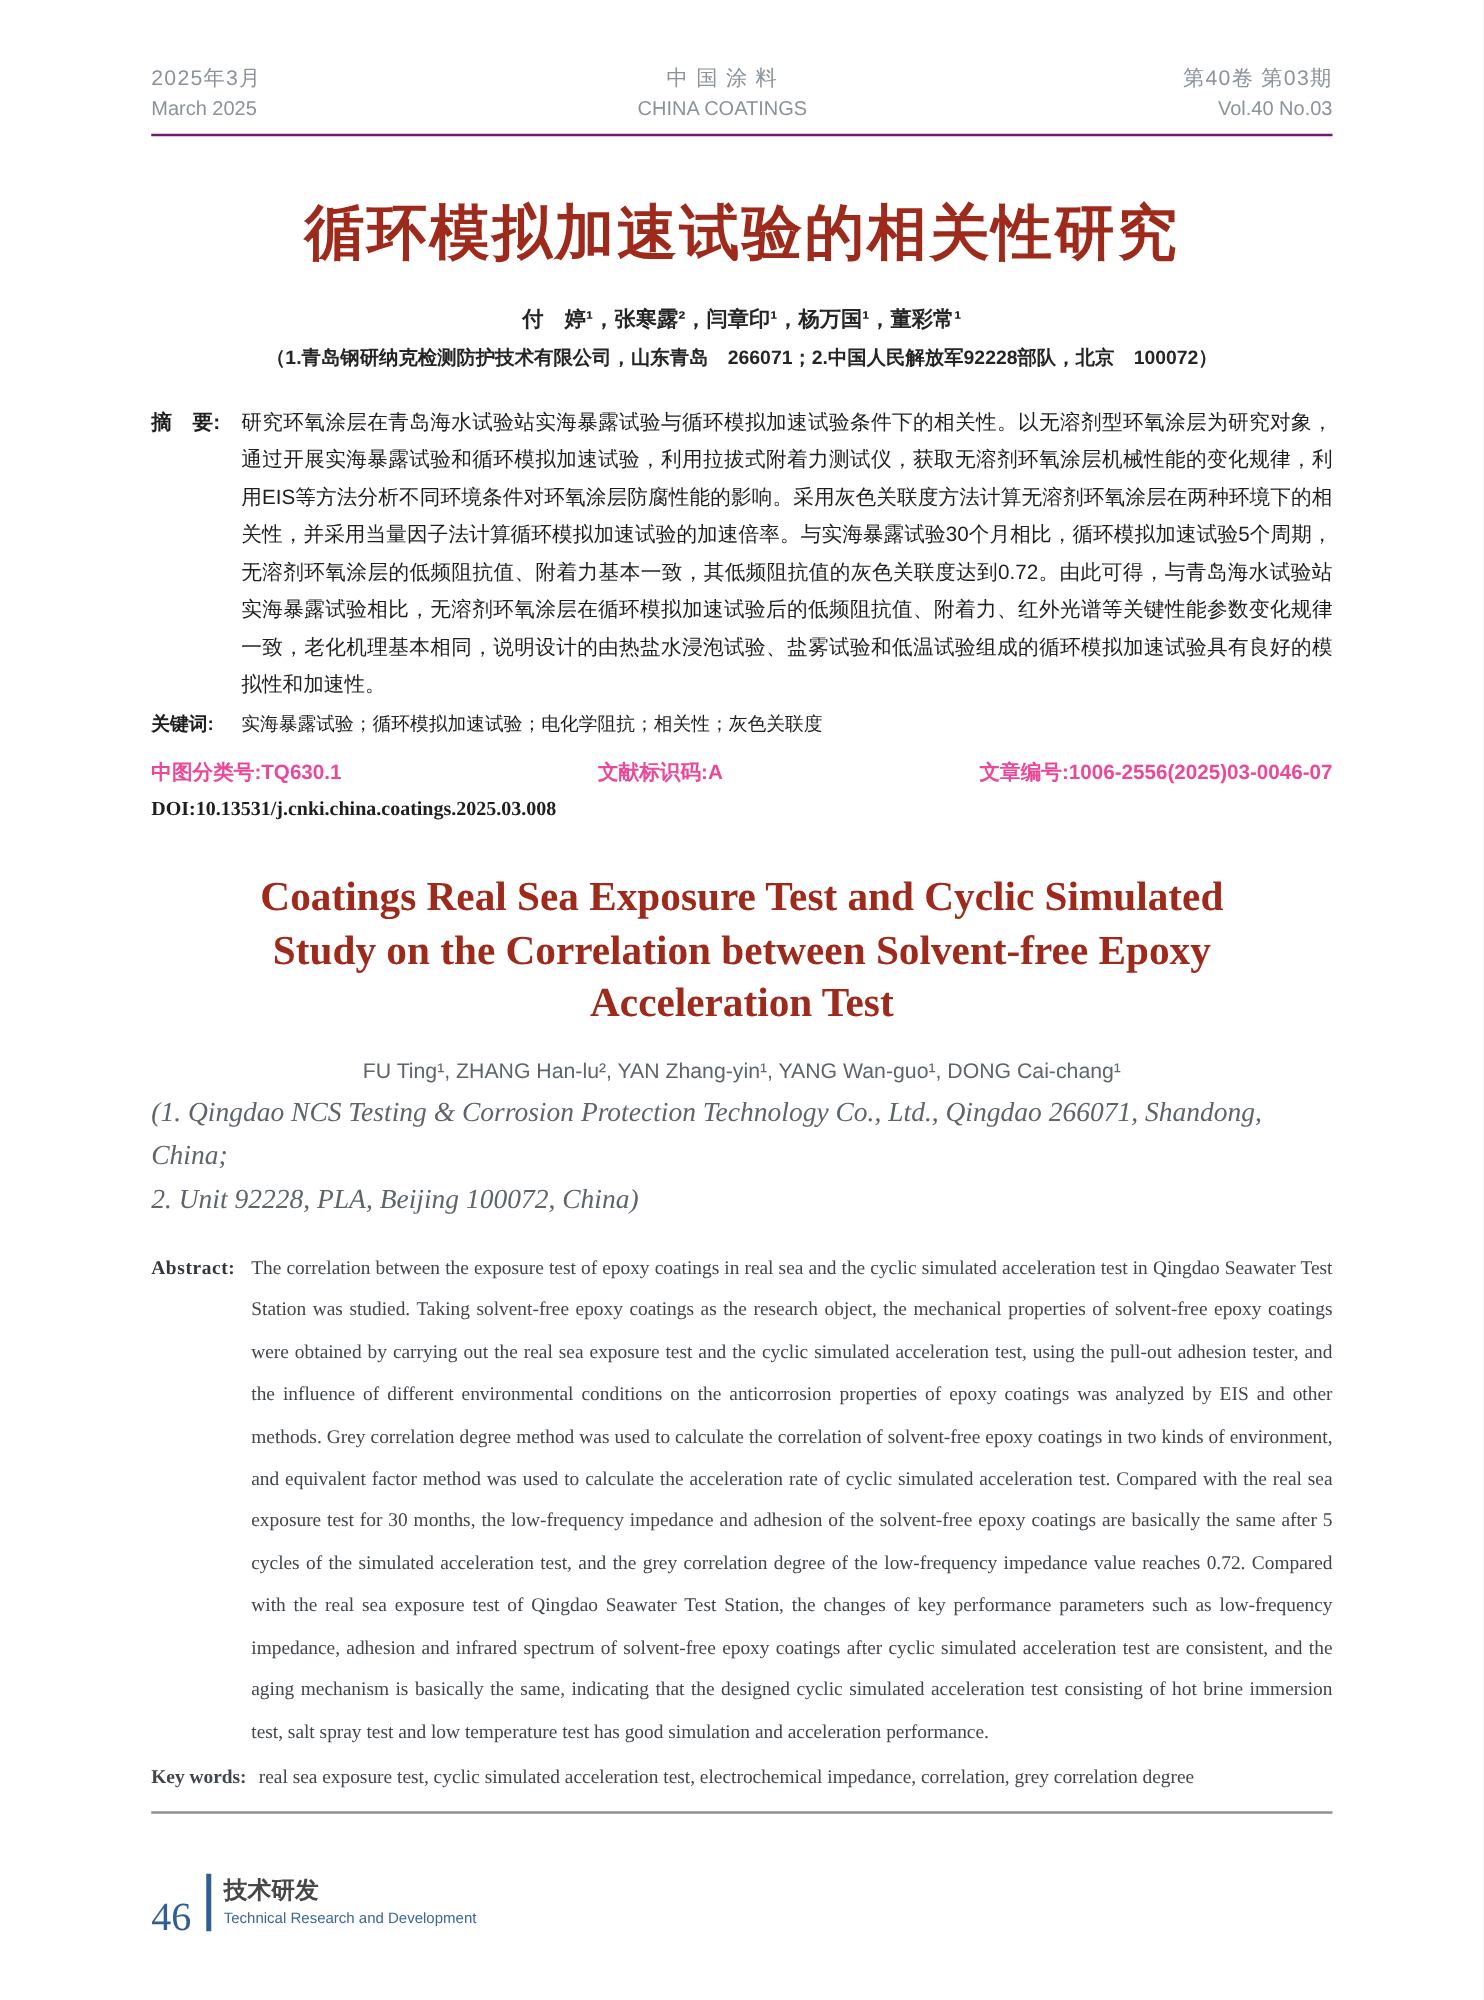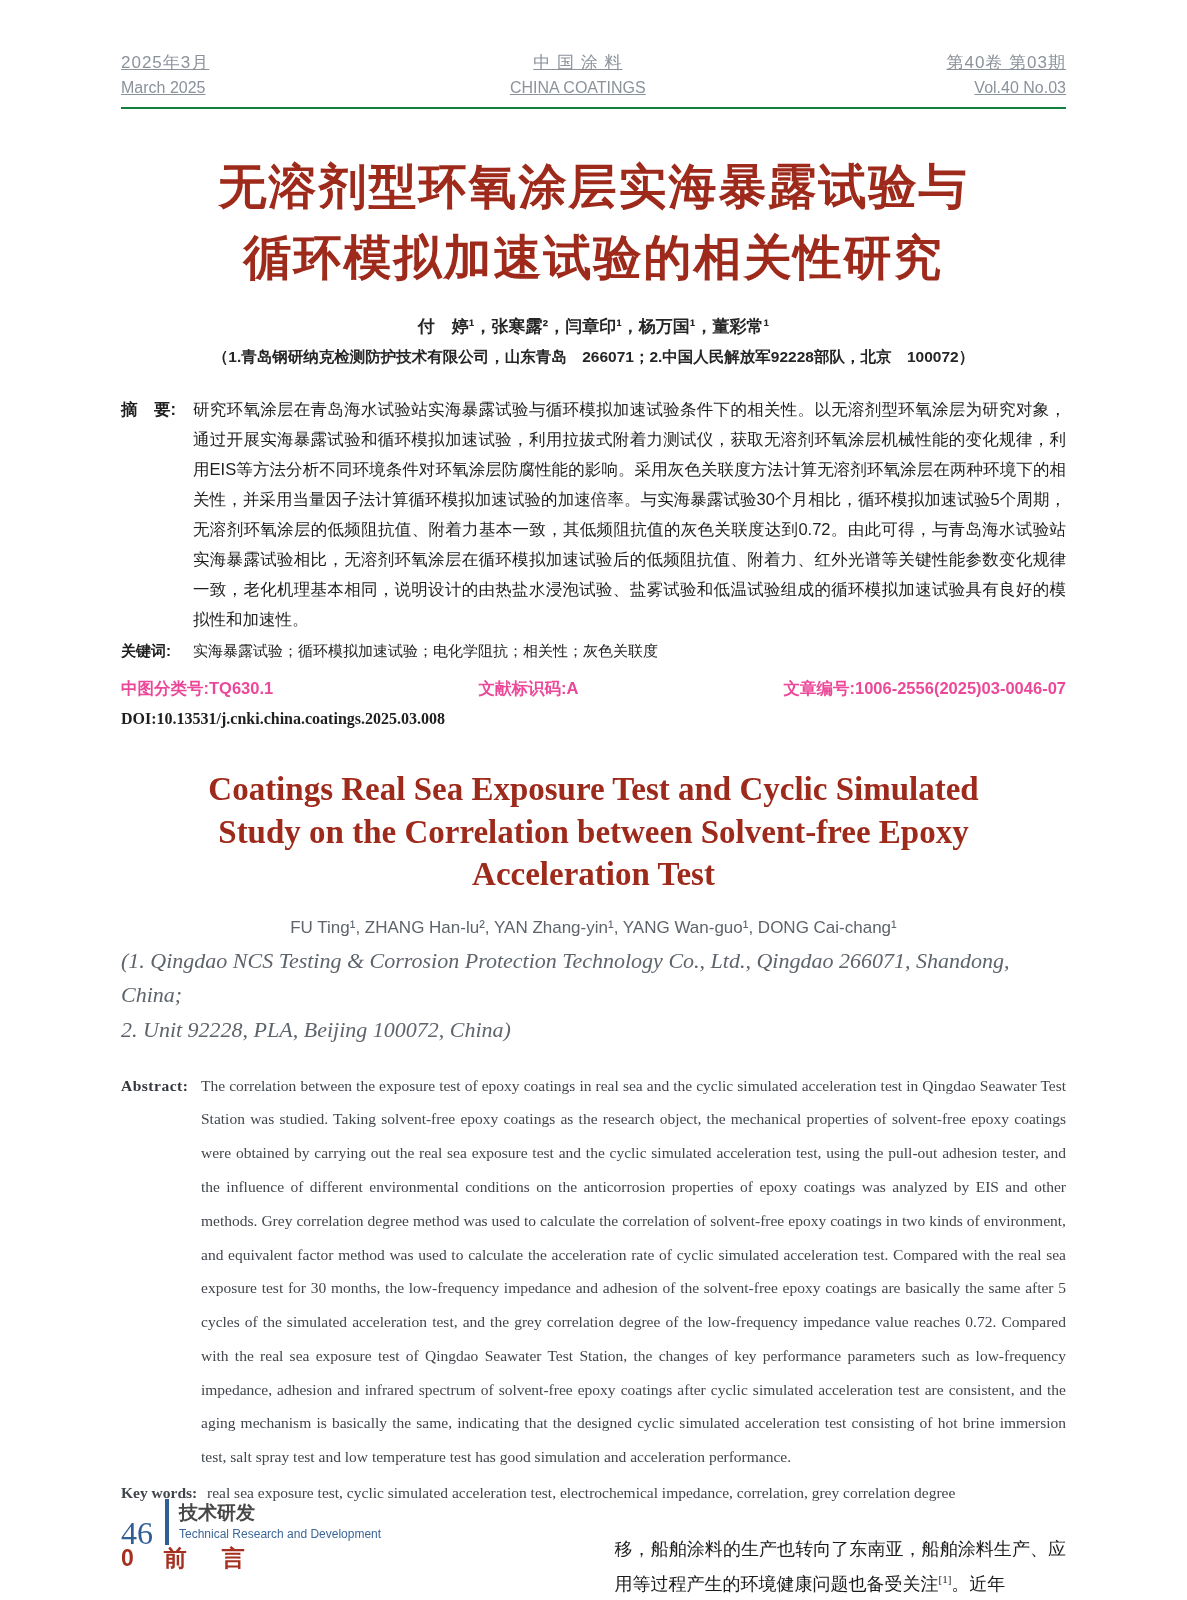--- a/index.html
+++ b/index.html
@@ -12,23 +12,23 @@
     color:#2a2a2a;
     overflow:hidden;
     box-sizing:border-box;
   }
   .content { padding:0 121px; }
 
   
   .masthead {
     display:flex; justify-content:space-between; align-items:flex-end;
     padding-top:50px; padding-bottom:7px;
-    border-bottom:2px solid #15803d;
+    border-bottom:2px solid #701a75;
     color:var(--masthead-gray,#8b929a);
-    font-size:16px; line-height:1.5;text-decoration:underline;
+    font-size:16px; line-height:1.5;
   }
   .masthead .cell-center { text-align:center; }
   .masthead .cell-right { text-align:right; }
   .masthead .cn { font-size:17px; letter-spacing:1px; }
 
   
   .cn-title {
     margin-top:42px; text-align:center;
     color:var(--accent-red,#9e2a1c);
     font-weight:bold; font-size:48px; line-height:1.48;
@@ -119,21 +119,20 @@
         <div class="cn">中 国 涂 料</div>
         <div class="en">CHINA COATINGS</div>
       </div>
       <div class="cell-right">
         <div class="cn">第40卷 第03期</div>
         <div class="en">Vol.40  No.03</div>
       </div>
     </div>
 
     <div class="cn-title">
-      <div>无溶剂型环氧涂层实海暴露试验与</div>
       <div>循环模拟加速试验的相关性研究</div>
     </div>
 
     <div class="authors-cn">付　婷¹，张寒露²，闫章印¹，杨万国¹，董彩常¹</div>
     <div class="affil-cn">（1.青岛钢研纳克检测防护技术有限公司，山东青岛　266071；2.中国人民解放军92228部队，北京　100072）</div>
 
     <div class="abstract-cn hang">
       <span class="lbl">摘　要:</span>
       <span>研究环氧涂层在青岛海水试验站实海暴露试验与循环模拟加速试验条件下的相关性。以无溶剂型环氧涂层为研究对象，通过开展实海暴露试验和循环模拟加速试验，利用拉拔式附着力测试仪，获取无溶剂环氧涂层机械性能的变化规律，利用EIS等方法分析不同环境条件对环氧涂层防腐性能的影响。采用灰色关联度方法计算无溶剂环氧涂层在两种环境下的相关性，并采用当量因子法计算循环模拟加速试验的加速倍率。与实海暴露试验30个月相比，循环模拟加速试验5个周期，无溶剂环氧涂层的低频阻抗值、附着力基本一致，其低频阻抗值的灰色关联度达到0.72。由此可得，与青岛海水试验站实海暴露试验相比，无溶剂环氧涂层在循环模拟加速试验后的低频阻抗值、附着力、红外光谱等关键性能参数变化规律一致，老化机理基本相同，说明设计的由热盐水浸泡试验、盐雾试验和低温试验组成的循环模拟加速试验具有良好的模拟性和加速性。</span>
     </div>
@@ -165,31 +164,20 @@
     <div class="abstract-en hang">
       <span class="lbl">Abstract:</span>
       <span>The correlation between the exposure test of epoxy coatings in real sea and the cyclic simulated acceleration test in Qingdao Seawater Test Station was studied. Taking solvent-free epoxy coatings as the research object, the mechanical properties of solvent-free epoxy coatings were obtained by carrying out the real sea exposure test and the cyclic simulated acceleration test, using the pull-out adhesion tester, and the influence of different environmental conditions on the anticorrosion properties of epoxy coatings was analyzed by EIS and other methods. Grey correlation degree method was used to calculate the correlation of solvent-free epoxy coatings in two kinds of environment, and equivalent factor method was used to calculate the acceleration rate of cyclic simulated acceleration test. Compared with the real sea exposure test for 30 months, the low-frequency impedance and adhesion of the solvent-free epoxy coatings are basically the same after 5 cycles of the simulated acceleration test, and the grey correlation degree of the low-frequency impedance value reaches 0.72. Compared with the real sea exposure test of Qingdao Seawater Test Station, the changes of key performance parameters such as low-frequency impedance, adhesion and infrared spectrum of solvent-free epoxy coatings after cyclic simulated acceleration test are consistent, and the aging mechanism is basically the same, indicating that the designed cyclic simulated acceleration test consisting of hot brine immersion test, salt spray test and low temperature test has good simulation and acceleration performance.</span>
     </div>
 
     <div class="kw-en hang">
       <span class="lbl">Key words:</span>
       <span>real sea exposure test, cyclic simulated acceleration test, electrochemical impedance, correlation, grey correlation degree</span>
     </div>
 
-    <div class="columns">
-      <div class="col">
-        <div class="section-head">
-          <span class="num">0</span><span class="ttl">前　言</span>
-        </div>
-        <p class="indent2" style="margin:0">20世纪80年代，世界造船和修船行业向东南亚转</p>
-      </div>
-      <div class="col">
-        <p style="margin:0"><span>移，船舶涂料的生产也转向了东南亚，船舶涂料生产、应用等过程产生的环境健康问题也备受关注</span><sup>[1]</sup><span>。近年</span></p>
-      </div>
-    </div>
 
     <div class="footnote">
       
       
     </div>
 
   </div>
 
   <div class="page-footer">
     <div class="pno">46</div>

